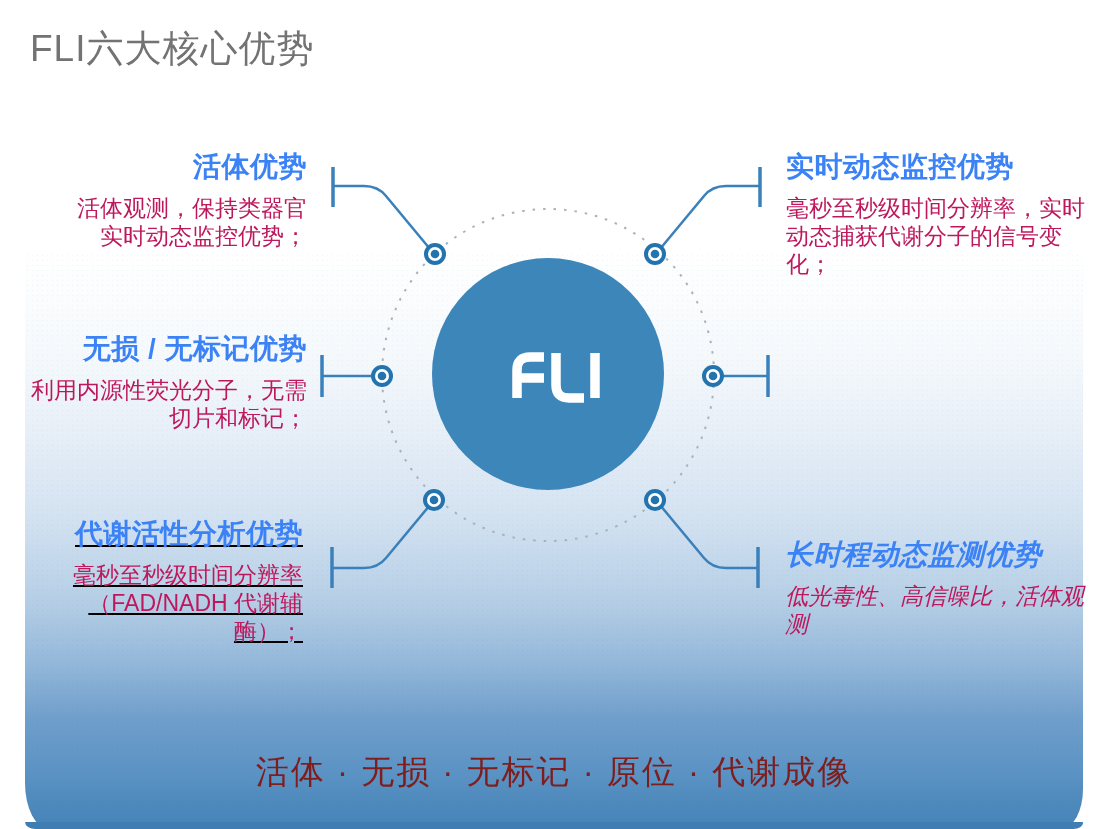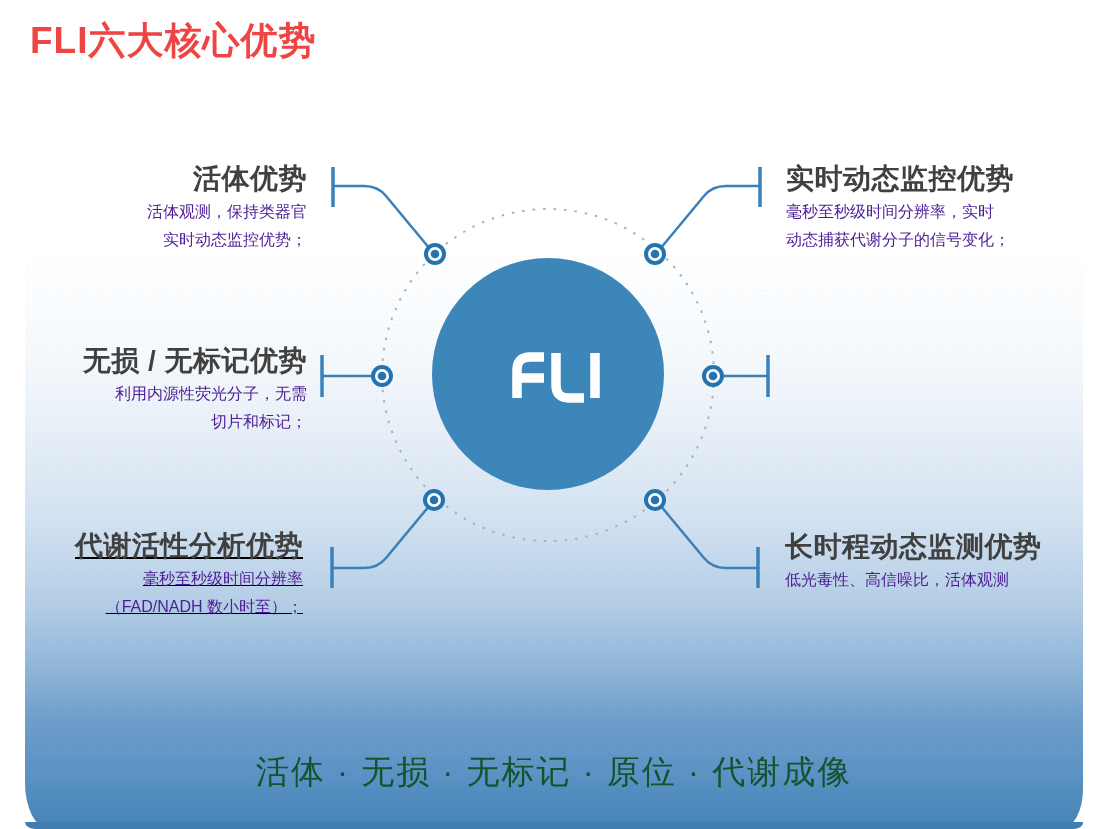--- a/index.html
+++ b/index.html
@@ -19,39 +19,39 @@
   .sheet::after{ 
     content:"";position:absolute;inset:0;border-radius:inherit;
     background-image:radial-gradient(rgba(70,120,180,0.22) 0.8px, transparent 1px);
     background-size:5px 5px;opacity:.35;pointer-events:none;
   }
   .sheet-edge{
     position:absolute;left:0;right:0;bottom:0;height:7px;
     background:#3f7db2;border-radius:0 0 22px 24px / 0 0 14px 16px;
   }
   .page-title{
-    position:absolute;left:30px;top:16px;
-    font-size:37px;font-weight:bold;color:#ef4444;letter-spacing:1px;
+    position:absolute;left:30px;top:24px;
+    font-size:37px;font-weight:normal;color:#737373;letter-spacing:1px;
   }
   .diagram-svg{position:absolute;left:0;top:0;}
   
   .callout{position:absolute;}
-  .callout .c-title{font-size:28px;font-weight:bold;color:#404040;letter-spacing:.5px;margin-top:12px;}
-  .callout .c-body{margin-top:0;font-size:16px;line-height:28px;color:#4c1d95;}
+  .callout .c-title{font-size:28px;font-weight:bold;color:#3b82f6;letter-spacing:.5px;}
+  .callout .c-body{margin-top:8px;font-size:23px;line-height:28px;color:#be185d;}
   .co-right{text-align:right;}
   .co-left{text-align:left;}
   #co-live      {left:40px;  top:148px; width:267px;}
   #co-realtime  {left:786px; top:148px; width:300px;}
   #co-labelfree {left:30px;  top:330px; width:277px;}
   #co-3d        {left:788px; top:331px; width:290px;}
   #co-metabolic {left:30px;  top:515px; width:273px;text-decoration:underline;}
-  #co-longterm  {left:785px; top:516px; width:305px;}
+  #co-longterm  {left:785px; top:536px; width:305px;font-style:italic;}
   .banner{
     position:absolute;left:25px;width:1058px;top:750px;
-    text-align:center;font-size:33px;font-weight:500;color:#14532d;
+    text-align:center;font-size:33px;font-weight:500;color:#7f1d1d;
     letter-spacing:2px;
   }
   .sr-only{position:absolute;width:1px;height:1px;overflow:hidden;clip:rect(0 0 0 0);white-space:nowrap;}
 </style>
 </head>
 <body>
 
 <div class="canvas">
 
   <div class="sheet">
@@ -150,21 +150,21 @@
     </div>
   </div>
 
   <div class="callout co-left" id="co-3d">
   </div>
 
   <div class="callout co-right" id="co-metabolic">
     <div class="c-title">代谢活性分析优势</div>
     <div class="c-body">
       <div>毫秒至秒级时间分辨率</div>
-      <div>（FAD/NADH 数小时至）；</div>
+      <div>（FAD/NADH 代谢辅酶）；</div>
     </div>
   </div>
 
   <div class="callout co-left" id="co-longterm">
     <div class="c-title">长时程动态监测优势</div>
     <div class="c-body">
       <div>低光毒性、高信噪比，活体观测</div>
     </div>
   </div>
 

